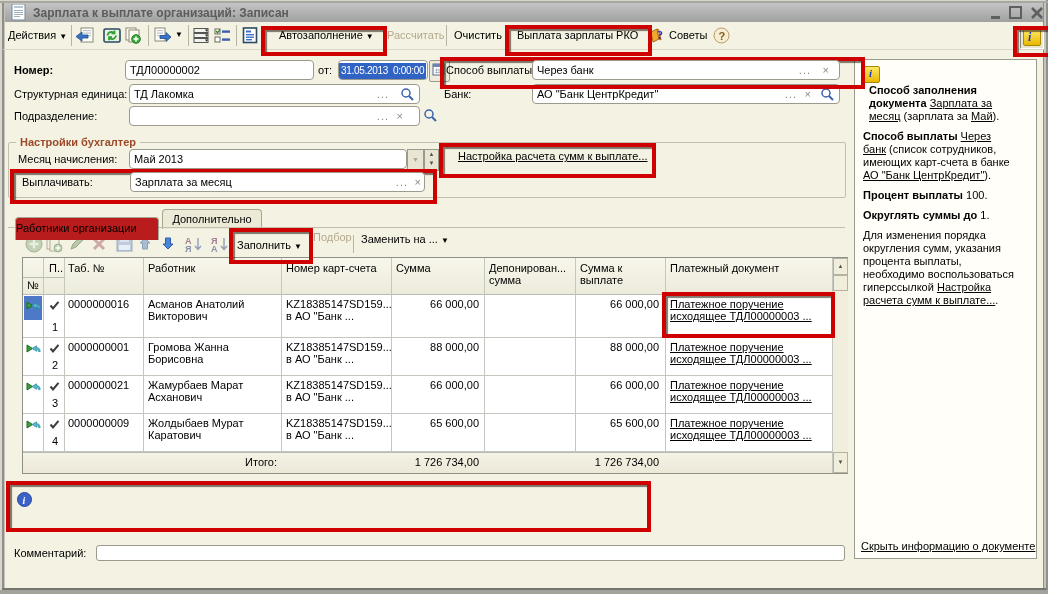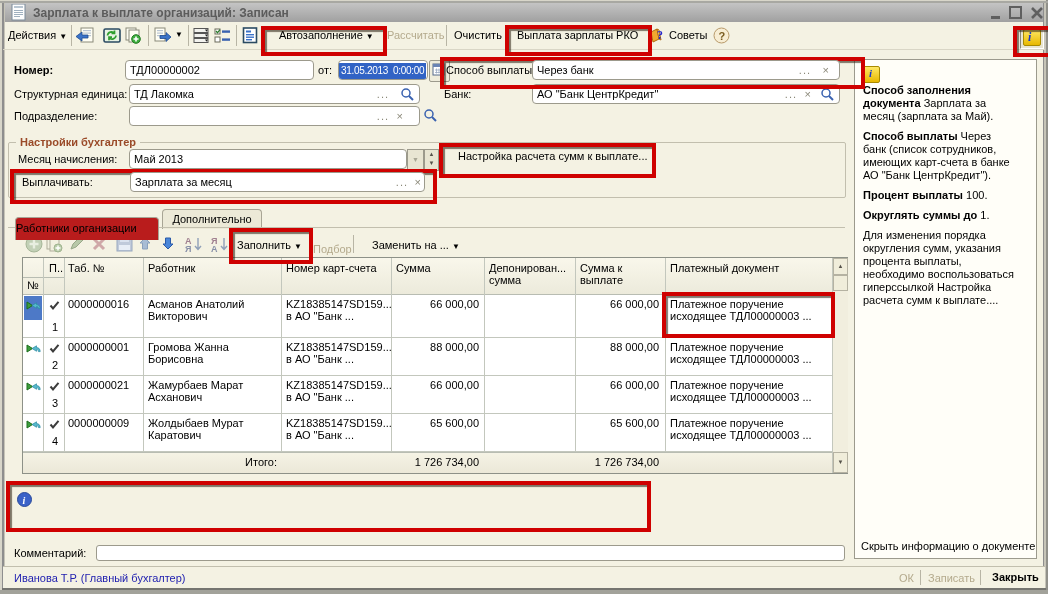--- a/index.html
+++ b/index.html
@@ -9,21 +9,21 @@
 #title .txt{position:absolute;left:28px;top:3px;font-size:12px;font-weight:bold;color:#5c5c5c;}
 #content{position:absolute;left:5px;top:22px;width:1038px;height:566px;background:#f4f2e3;}
 .fr{position:absolute;}
 .abs{position:absolute;}
 .lab{position:absolute;white-space:nowrap;}
 .inp{position:absolute;background:#fff;border:1px solid #9c9a8c;border-radius:4px;height:20px;box-sizing:border-box;line-height:18px;padding:0 4px;white-space:nowrap;overflow:hidden;}
 .red{position:absolute;border:4px solid #cf0100;z-index:50;box-shadow:inset 2px 2px 1px rgba(45,35,20,0.6);}
 .dots{color:#8a8878;letter-spacing:1px;}
 .sep{position:absolute;width:1px;background:#b8b5a5;}
 .tan{color:#b4aa8d;}
-.link{}
+.link{text-decoration:underline;}
 </style>
 </head>
 <body>
 <div id="w">
 <div class="fr" style="left:2px;top:1px;width:2px;height:592px;background:#8e8e8e;"></div>
 <div class="fr" style="left:4px;top:3px;width:1px;height:585px;background:#c6c4b8;"></div>
 <div class="fr" style="left:1042px;top:1px;width:2px;height:592px;background:#8e8e8e;"></div>
 <div class="fr" style="left:1044px;top:3px;width:2px;height:585px;background:#c6c4b8;"></div>
 <div class="fr" style="left:1046px;top:0px;width:2px;height:594px;background:#90908a;"></div>
 <div class="fr" style="left:0px;top:1px;width:1048px;height:2px;background:#a8a8a2;"></div>
@@ -205,23 +205,23 @@
   <path d="M163 9 L168 14 L173 9 L170.5 9 L170.5 3 L165.5 3 L165.5 9 Z" fill="#4a86d8" stroke="#2a5aa8"></path>
   <text x="185" y="8.5" font-size="9" fill="#a08090" font-weight="bold" font-family="Liberation Sans">А</text>
       <text x="185" y="16.5" font-size="9" fill="#8890a8" font-weight="bold" font-family="Liberation Sans">Я</text>
       <path d="M198 3 V14 M195 11 L198 14.5 L201 11" stroke="#90a0b8" stroke-width="1.4" fill="none"></path>
   <text x="211" y="8.5" font-size="9" fill="#a08090" font-weight="bold" font-family="Liberation Sans">Я</text>
       <text x="211" y="16.5" font-size="9" fill="#8890a8" font-weight="bold" font-family="Liberation Sans">А</text>
       <path d="M224 3 V14 M221 11 L224 14.5 L227 11" stroke="#90a0b8" stroke-width="1.4" fill="none"></path>
 </svg>
 <div class="lab" style="left:237px;top:239px;">Заполнить <span style="font-size:8px;">▼</span></div>
 <div class="red" style="left:229px;top:228px;width:76px;height:28px;"></div>
-<div class="lab tan" style="left:313px;top:231px;margin-top:12px;">Подбор</div>
+<div class="lab tan" style="left:313px;top:231px;">Подбор</div>
 <div class="sep" style="left:353px;top:235px;height:18px;"></div>
-<div class="lab" style="left:361px;top:239px;margin-left:11px;">Заменить на ... <span style="font-size:8px;">▼</span></div>
+<div class="lab" style="left:361px;top:233px;">Заменить на ... <span style="font-size:8px;">▼</span></div>
 
 <div class="abs" style="left:22px;top:257px;width:826px;height:217px;border:1px solid #8d9188;background:#fff;box-sizing:border-box;">
 
  <div class="abs" style="left:0;top:0;width:824px;height:37px;background:linear-gradient(to bottom,#f9f7eb,#eceadb);border-bottom:1px solid #b8bcb2;box-sizing:border-box;">
   <div class="lab" style="left:4px;top:21px;">№</div>
   <div class="lab" style="left:26px;top:4px;">П..</div>
   <div class="lab" style="left:45px;top:4px;">Таб. №</div>
   <div class="lab" style="left:125px;top:4px;">Работник</div>
   <div class="lab" style="left:263px;top:4px;">Номер карт-счета</div>
   <div class="lab" style="left:373px;top:4px;">Сумма</div>
@@ -325,39 +325,31 @@
   <div class="abs" style="left:0px;top:194px;width:15px;height:21px;background:#f0edda;border:1px solid #b5b2a2;box-sizing:border-box;text-align:center;font-size:6px;color:#55524a;line-height:19px;">▼</div>
  </div>
 </div>
 <div class="red" style="left:662px;top:292px;width:165px;height:38px;"></div>
 
 <div class="abs" style="left:854px;top:59px;width:183px;height:500px;background:#fffef8;border:1px solid #9c9a8d;box-sizing:border-box;line-height:13px;">
  <div class="abs" style="left:8px;top:6px;width:15px;height:15px;background:linear-gradient(to bottom,#ffe864,#e8b800);border:1px solid #a88a00;border-radius:2px;">
    <div class="abs" style="left:5px;top:0px;font:italic bold 11px 'Liberation Serif';color:#1a3acc;">i</div>
  </div>
  <div class="abs" style="left:8px;top:24px;width:170px;">
-  <p style="margin:0 0 7px 0;"><b>Способ заполнения</b><br><b>документа</b> <span class="link">Зарплата за</span><br><span class="link">месяц</span> (зарплата за <span class="link">Май</span>).</p>
+  <p style="margin:0 0 7px 6px;"><b>Способ заполнения</b><br><b>документа</b> <span class="link">Зарплата за</span><br><span class="link">месяц</span> (зарплата за <span class="link">Май</span>).</p>
   <p style="margin:0 0 7px 0;"><b>Способ выплаты</b> <span class="link">Через</span><br><span class="link">банк</span> (список сотрудников,<br>имеющих карт-счета в банке<br><span class="link">АО "Банк ЦентрКредит"</span>).</p>
   <p style="margin:0 0 7px 0;"><b>Процент выплаты</b> 100.</p>
   <p style="margin:0 0 7px 0;"><b>Округлять суммы до</b> 1.</p>
   <p style="margin:0;">Для изменения порядка<br>округления сумм, указания<br>процента выплаты,<br>необходимо воспользоваться<br>гиперссылкой <span class="link">Настройка</span><br><span class="link">расчета сумм к выплате...</span>.</p>
  </div>
  <div class="lab link" style="left:6px;top:480px;">Скрыть информацию о документе</div>
 </div>
 
 <div class="red" style="left:6px;top:481px;width:637px;height:43px;"></div>
 <svg class="abs" style="left:17px;top:492px;z-index:60" width="15" height="15" viewBox="0 0 15 15">
  <circle cx="7.5" cy="7.5" r="7" fill="#3a62c8" stroke="#2a4a9a"></circle>
  <text x="5.5" y="11.5" font-size="10" font-style="italic" font-weight="bold" fill="#fff" font-family="Liberation Serif">i</text>
 </svg>
 
 <div class="lab" style="left:14px;top:547px;">Комментарий:</div>
 <div class="inp" style="left:96px;top:545px;width:749px;height:16px;border-radius:3px;"></div>
 
-<div class="abs" style="left:3px;top:566px;width:1042px;height:21px;background:#f4f2e3;border-top:1px solid #c2bfae;">
- <div class="lab" style="left:11px;top:5px;color:#2222b0;">Иванова Т.Р. (Главный бухгалтер)</div>
- <div class="lab tan" style="left:896px;top:5px;">ОК</div>
- <div class="sep" style="left:917px;top:3px;height:15px;"></div>
- <div class="lab tan" style="left:925px;top:5px;">Записать</div>
- <div class="sep" style="left:977px;top:3px;height:15px;"></div>
- <div class="lab" style="left:989px;top:4px;font-weight:bold;">Закрыть</div>
-</div>
 </div>
 
 </body></html>

